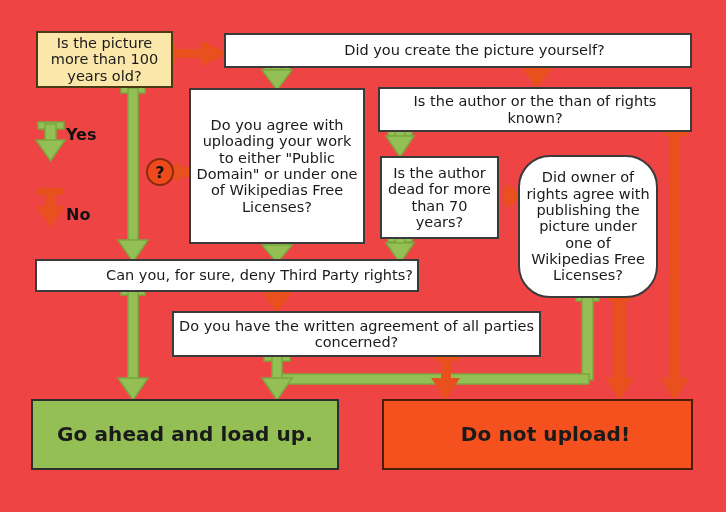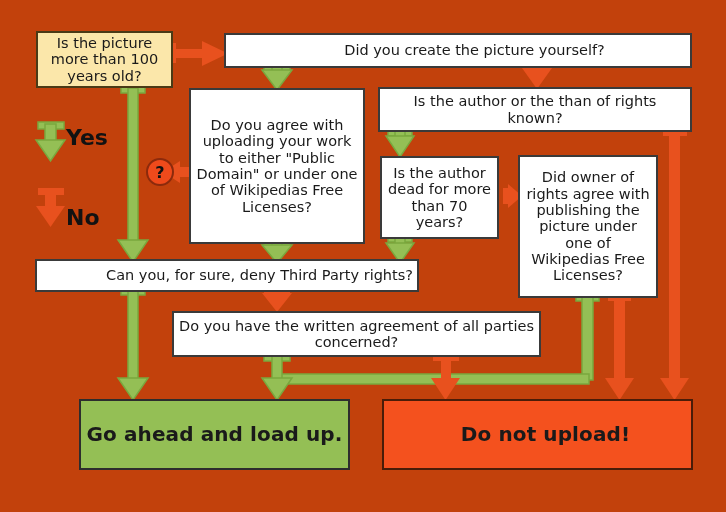--- a/index.html
+++ b/index.html
@@ -4,21 +4,21 @@
 <style>
   html, body {
     margin: 0;
     padding: 0;
     background: #ffffff;
   }
   #canvas {
     position: relative;
     width: 726px;
     height: 512px;
-    background: #c2410c;
+    background: #ef4444;
     font-family: "DejaVu Sans", "Liberation Sans", sans-serif;
     overflow: hidden;
     text-decoration: underline;
   }
   svg.layer {
     position: absolute;
     left: 0;
     top: 0;
     width: 726px;
     height: 512px;
@@ -51,21 +51,21 @@
     background: #94bf55;
     border-color: #2d2d2d;
   }
   .node.result-no {
     background: #f4511e;
     border-color: #4a1c08;
     padding-left: 20px;
   }
   .legend-label {
     position: absolute;
-    font-size: 22px;
+    font-size: 16px;
     font-weight: bold;
     color: #121212;
     z-index: 6;
   }
   .qmark {
     position: absolute;
     width: 28px;
     height: 28px;
     border-radius: 50%;
     background: #ef4a1b;
@@ -210,33 +210,33 @@
   </div>
 
   <div class="node" style="left:378px; top:87px; width:314px; height:45px;">
     <span>Is the author or the than of rights known?</span>
   </div>
 
   <div class="node" style="left:380px; top:156px; width:119px; height:83px;">
     <span>Is the author dead for more than 70 years?</span>
   </div>
 
-  <div class="node" style="left:518px; top:155px; width:140px; height:143px;">
+  <div class="node" style="left:518px; top:155px; width:140px; height:143px;border-radius:32px;">
     <span>Did owner of rights agree with publishing the picture under one of Wikipedias Free Licenses?</span>
   </div>
 
   <div class="node" style="left:35px; top:259px; width:384px; height:33px;justify-content:flex-end;">
     <span>Can you, for sure, deny Third Party rights?</span>
   </div>
 
   <div class="node" style="left:172px; top:311px; width:369px; height:46px;justify-content:center;">
     <span>Do you have the written agreement of all parties concerned?</span>
   </div>
 
-  <div class="node result result-yes" style="left:31px; top:399px; width:271px; height:71px;margin-left:48px;">
+  <div class="node result result-yes" style="left:31px; top:399px; width:308px; height:71px;">
     <span>Go ahead and load up.</span>
   </div>
 
   <div class="node result result-no" style="left:382px; top:399px; width:311px; height:71px;">
     <span>Do not upload!</span>
   </div>
 
   <div class="qmark" style="left:146px; top:158px;">
     <span>?</span>
   </div>

